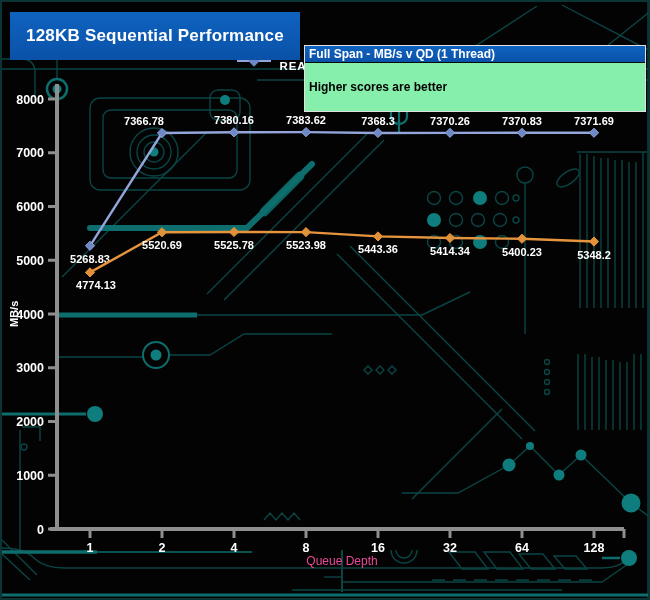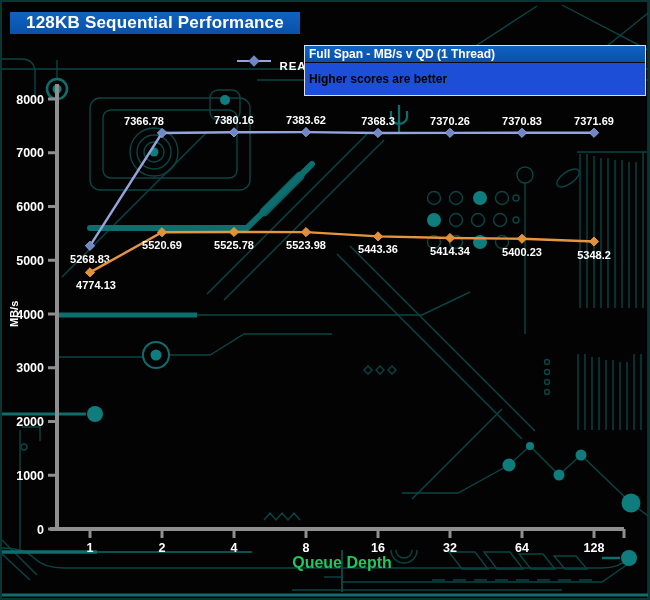--- a/index.html
+++ b/index.html
@@ -5,56 +5,56 @@
   html,body { margin:0; padding:0; background:#111; }
   .stage {
     position:relative; width:650px; height:600px; background:#030303;
     overflow:hidden; font-family:"Liberation Sans", sans-serif;
     border:2px solid #0b3434; box-sizing:border-box;
   }
   .stage svg { position:absolute; left:0; top:0; }
   #decor { z-index:1; }
   #chart { z-index:3; }
   .title-box {
-    position:absolute; left:8px; top:10px; width:290px; height:22px; z-index:5;
+    position:absolute; left:8px; top:10px; width:290px; height:48px; z-index:5;
     background:linear-gradient(180deg,#0f63c0,#0a51a8);
     display:flex; align-items:center; justify-content:center;
     color:#fff; font-weight:bold; font-size:17px; letter-spacing:0.2px;
   }
   .sub-box {
     position:absolute; left:302px; top:12px; width:340px; z-index:5;
     border:1px solid #e0e0e0; background:#000;margin-top:31px;
   }
   .sub-top {
     background:linear-gradient(180deg,#0f63c0,#0a51a8); color:#fff; font-weight:bold;
     font-size:12px; height:16px; line-height:16px; padding:0 4px;
     border-bottom:1px solid #0a0a0a; white-space:nowrap; overflow:hidden;
   }
   .sub-bottom {
-    background:#1d4ed8; color:#000; font-weight:bold; font-size:12px;
-    height:16px; line-height:16px; padding:8px 4px; white-space:nowrap; overflow:hidden;
+    background:#86efac; color:#000; font-weight:bold; font-size:12px;
+    height:16px; line-height:16px; padding:16px 4px; white-space:nowrap; overflow:hidden;
   }
   .legend {
     position:absolute; left:0; top:57px; width:650px; height:14px; z-index:4;
     display:flex; justify-content:center; align-items:center; gap:18px;
   }
   .lg-item { display:flex; gap:9px; }
   .lg-line { position:relative; width:34px; height:2px; background:#888; }
   .lg-diamond {
     position:absolute; left:13px; top:-3px; width:8px; height:8px;
     transform:rotate(45deg); background:#888;
   }
   .lg-label { color:#fff; font-weight:bold; font-size:11.5px; letter-spacing:0.8px; }
   .ylabel-v {
     position:absolute; left:6px; top:325px; z-index:4; color:#fff; font-weight:bold;
     font-size:11px; transform:rotate(-90deg); transform-origin:0 0; white-space:nowrap;
   }
   .xlabel-h {
     position:absolute; left:240px; top:552px; width:200px; z-index:4; text-align:center;
-    color:#22c55e; font-weight:bold; font-size:16px;
+    color:#ec4899; font-weight:normal; font-size:12px;
   }
   #chart text { font-family:"Liberation Sans", sans-serif; }
   #chart .ytick { fill:#fff; font-weight:bold; font-size:12.5px; }
   #chart .xtick { fill:#fff; font-weight:bold; font-size:12.5px; }
   #chart .dlabel { fill:#fff; font-weight:bold; font-size:11px; }
 </style>
 </head>
 <body>
 
 <div class="stage">

